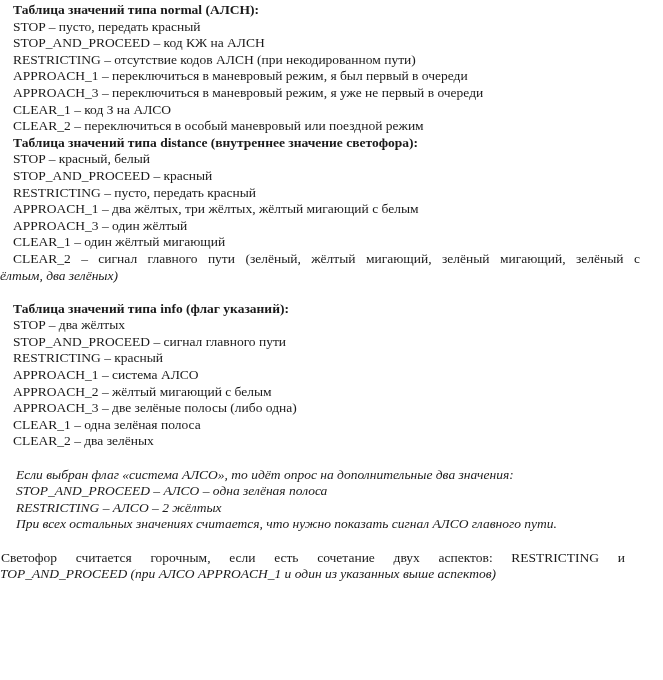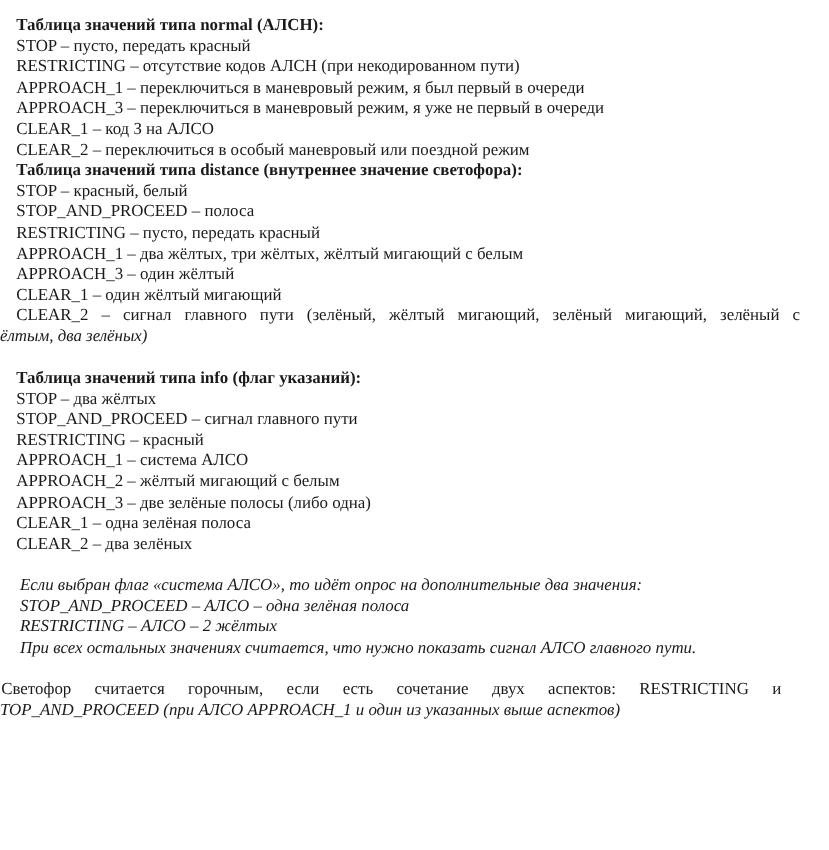--- a/index.html
+++ b/index.html
@@ -9,21 +9,21 @@
     height: 680px;
     background: #ffffff;
     overflow: hidden;
   }
   body {
     font-family: "Liberation Serif", serif;
     font-size: 13.5px;
     color: #1a1a1a;
   }
   #doc {
-    padding-top: 12px;
+    padding-top: 2px;
     width: 663px;
   }
   .line {
     height: 16.6px;
     line-height: 16.6px;
   }
   .heading {
     font-weight: bold;
     margin-left: 13px;
   }
@@ -54,28 +54,29 @@
     font-style: italic;
   }
   .blank { }
 </style>
 </head>
 <body>
 
 <div id="doc">
     <div class="line heading">Таблица значений типа normal (АЛСН):</div>
     <div class="line item">STOP – пусто, передать красный</div>
+    <div class="line item">STOP_AND_PROCEED – код КЖ на АЛСН</div>
     <div class="line item">RESTRICTING – отсутствие кодов АЛСН (при некодированном пути)</div>
     <div class="line item">APPROACH_1 – переключиться в маневровый режим, я был первый в очереди</div>
     <div class="line item">APPROACH_3 – переключиться в маневровый режим, я уже не первый в очереди</div>
     <div class="line item">CLEAR_1 – код З на АЛСО</div>
     <div class="line item">CLEAR_2 – переключиться в особый маневровый или поездной режим</div>
     <div class="line heading">Таблица значений типа distance (внутреннее значение светофора):</div>
     <div class="line item">STOP – красный, белый</div>
-    <div class="line item">STOP_AND_PROCEED – полоса</div>
+    <div class="line item">STOP_AND_PROCEED – красный</div>
     <div class="line item">RESTRICTING – пусто, передать красный</div>
     <div class="line item">APPROACH_1 – два жёлтых, три жёлтых, жёлтый мигающий с белым</div>
     <div class="line item">APPROACH_3 – один жёлтый</div>
     <div class="line item">CLEAR_1 – один жёлтый мигающий</div>
     <div class="line item-justify">CLEAR_2 – сигнал главного пути (зелёный, жёлтый мигающий, зелёный мигающий, зелёный с</div>
     <div class="line continuation">ёлтым, два зелёных)</div>
     <div class="line blank"></div>
     <div class="line heading">Таблица значений типа info (флаг указаний):</div>
     <div class="line item">STOP – два жёлтых</div>
     <div class="line item">STOP_AND_PROCEED – сигнал главного пути</div>

